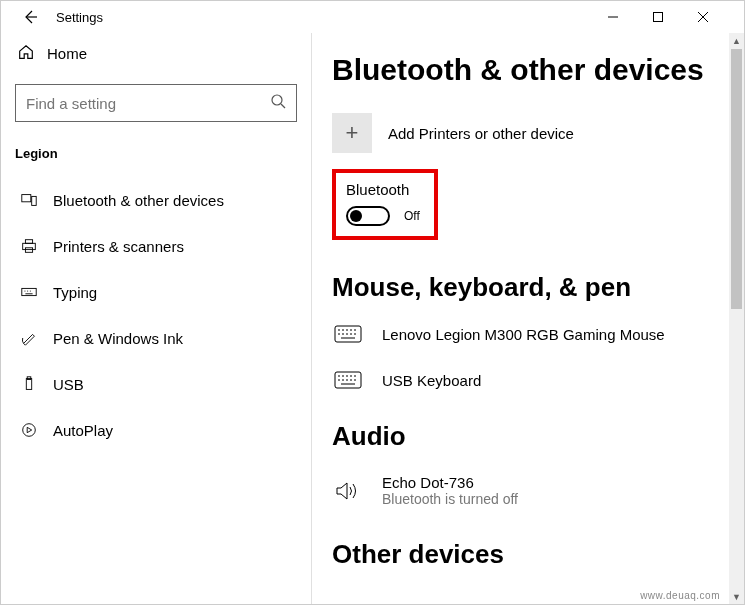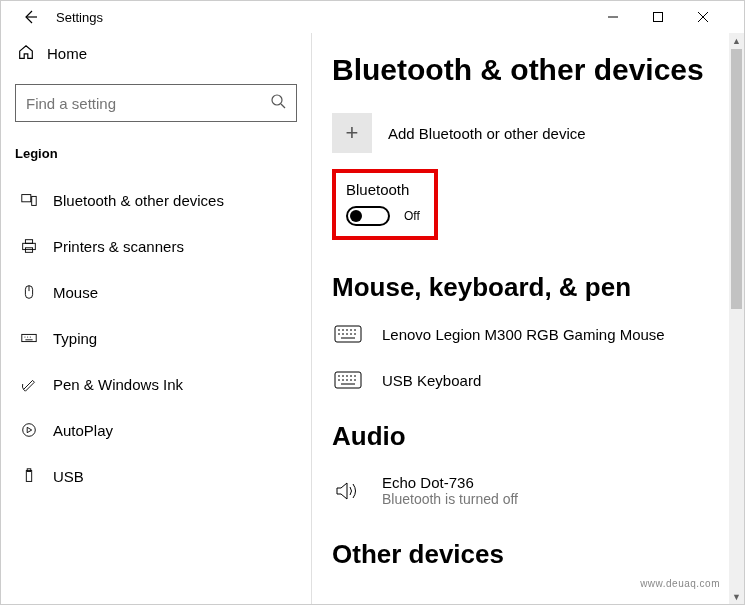--- a/index.html
+++ b/index.html
@@ -33,21 +33,21 @@
     .toggle-text { font-size: 12px; }
     h2 { font-size: 26px; font-weight: 700; margin: 12px 0 14px 0; }
     .device-item { display: flex; align-items: center; gap: 18px; padding: 8px 0 20px 0; }
     .device-icon { width: 32px; display: flex; justify-content: center; }
     .device-info { display: flex; flex-direction: column; }
     .device-name { font-size: 15px; }
     .device-status { font-size: 14px; color: #777; }
     .scrollbar-track { position: absolute; right: 0; top: 0; width: 15px; height: 100%; background: #f0f0f0; }
     .scrollbar-thumb { position: absolute; right: 2px; top: 16px; width: 11px; height: 260px; background: #c2c2c2; }
     .scroll-arrow { position: absolute; right: 0; width: 15px; height: 15px; display: flex; align-items: center; justify-content: center; font-size: 9px; color: #606060; }
-    .watermark { position: absolute; bottom: 15px; right: 24px; font-size: 10px; color: #888; letter-spacing: 0.5px; }
+    .watermark { position: absolute; bottom: 3px; right: 24px; font-size: 10px; color: #888; letter-spacing: 0.5px; }
   </style>
 </head>
 <body>
 
 <div class="titlebar">
   <div class="titlebar-left">
     <div class="back-btn">
       <svg width="16" height="16" viewBox="0 0 16 16">
           <path d="M10 2 L4 8 L10 14" stroke="#000" stroke-width="1.2" fill="none"></path>
           <path d="M4 8 H15" stroke="#000" stroke-width="1.2"></path>
@@ -107,29 +107,20 @@
             <rect x="3" y="7" width="14" height="7" stroke="#000" fill="none"></rect>
             <rect x="6" y="3" width="8" height="4" stroke="#000" fill="none"></rect>
             <rect x="6" y="12" width="8" height="5" stroke="#000" fill="none"></rect>
           </svg>
         </span>
       <span>Printers &amp; scanners</span>
     </div>
     <div class="nav-item">
       <span class="icon">
           <svg width="18" height="18" viewBox="0 0 20 20">
-            <rect x="6" y="3" width="8" height="14" rx="4" stroke="#000" fill="none"></rect>
-            <line x1="10" y1="3" x2="10" y2="9" stroke="#000"></line>
-          </svg>
-        </span>
-      <span>Mouse</span>
-    </div>
-    <div class="nav-item">
-      <span class="icon">
-          <svg width="18" height="18" viewBox="0 0 20 20">
             <rect x="2" y="6" width="16" height="8" stroke="#000" fill="none"></rect>
             <line x1="5" y1="9" x2="6" y2="9" stroke="#000"></line>
             <line x1="8" y1="9" x2="9" y2="9" stroke="#000"></line>
             <line x1="11" y1="9" x2="12" y2="9" stroke="#000"></line>
             <line x1="6" y1="12" x2="14" y2="12" stroke="#000"></line>
           </svg>
         </span>
       <span>Typing</span>
     </div>
     <div class="nav-item">
@@ -137,44 +128,44 @@
           <svg width="18" height="18" viewBox="0 0 20 20">
             <path d="M4 16 L14 6 L16 8 L6 18 Z" stroke="#000" fill="none"></path>
             <path d="M3 10 Q 2 14 4 16" stroke="#000" fill="none"></path>
           </svg>
         </span>
       <span>Pen &amp; Windows Ink</span>
     </div>
     <div class="nav-item">
       <span class="icon">
           <svg width="18" height="18" viewBox="0 0 20 20">
+            <rect x="7" y="4" width="6" height="12" stroke="#000" fill="none"></rect>
+            <rect x="8" y="2" width="4" height="3" stroke="#000" fill="none"></rect>
+          </svg>
+        </span>
+      <span>USB</span>
+    </div>
+    <div class="nav-item">
+      <span class="icon">
+          <svg width="18" height="18" viewBox="0 0 20 20">
             <circle cx="10" cy="10" r="7" stroke="#000" fill="none"></circle>
             <path d="M8 7 L13 10 L8 13 Z" stroke="#000" fill="none"></path>
           </svg>
         </span>
       <span>AutoPlay</span>
-    </div>
-    <div class="nav-item">
-      <span class="icon">
-          <svg width="18" height="18" viewBox="0 0 20 20">
-            <rect x="7" y="4" width="6" height="12" stroke="#000" fill="none"></rect>
-            <rect x="8" y="2" width="4" height="3" stroke="#000" fill="none"></rect>
-          </svg>
-        </span>
-      <span>USB</span>
     </div>
   </div>
 
   <div class="content">
     <div class="content-scroll">
       <h1>Bluetooth &amp; other devices</h1>
 
       <div class="add-device">
         <div class="add-btn">+</div>
-        <span class="add-label">Add Bluetooth or other device</span>
+        <span class="add-label">Add Printers or other device</span>
       </div>
 
       <div class="bt-section">
         <div class="bt-label">Bluetooth</div>
         <div class="toggle-row">
           <div class="toggle">
               <div class="toggle-knob"></div>
             </div>
           <span class="toggle-text">Off</span>
         </div>

